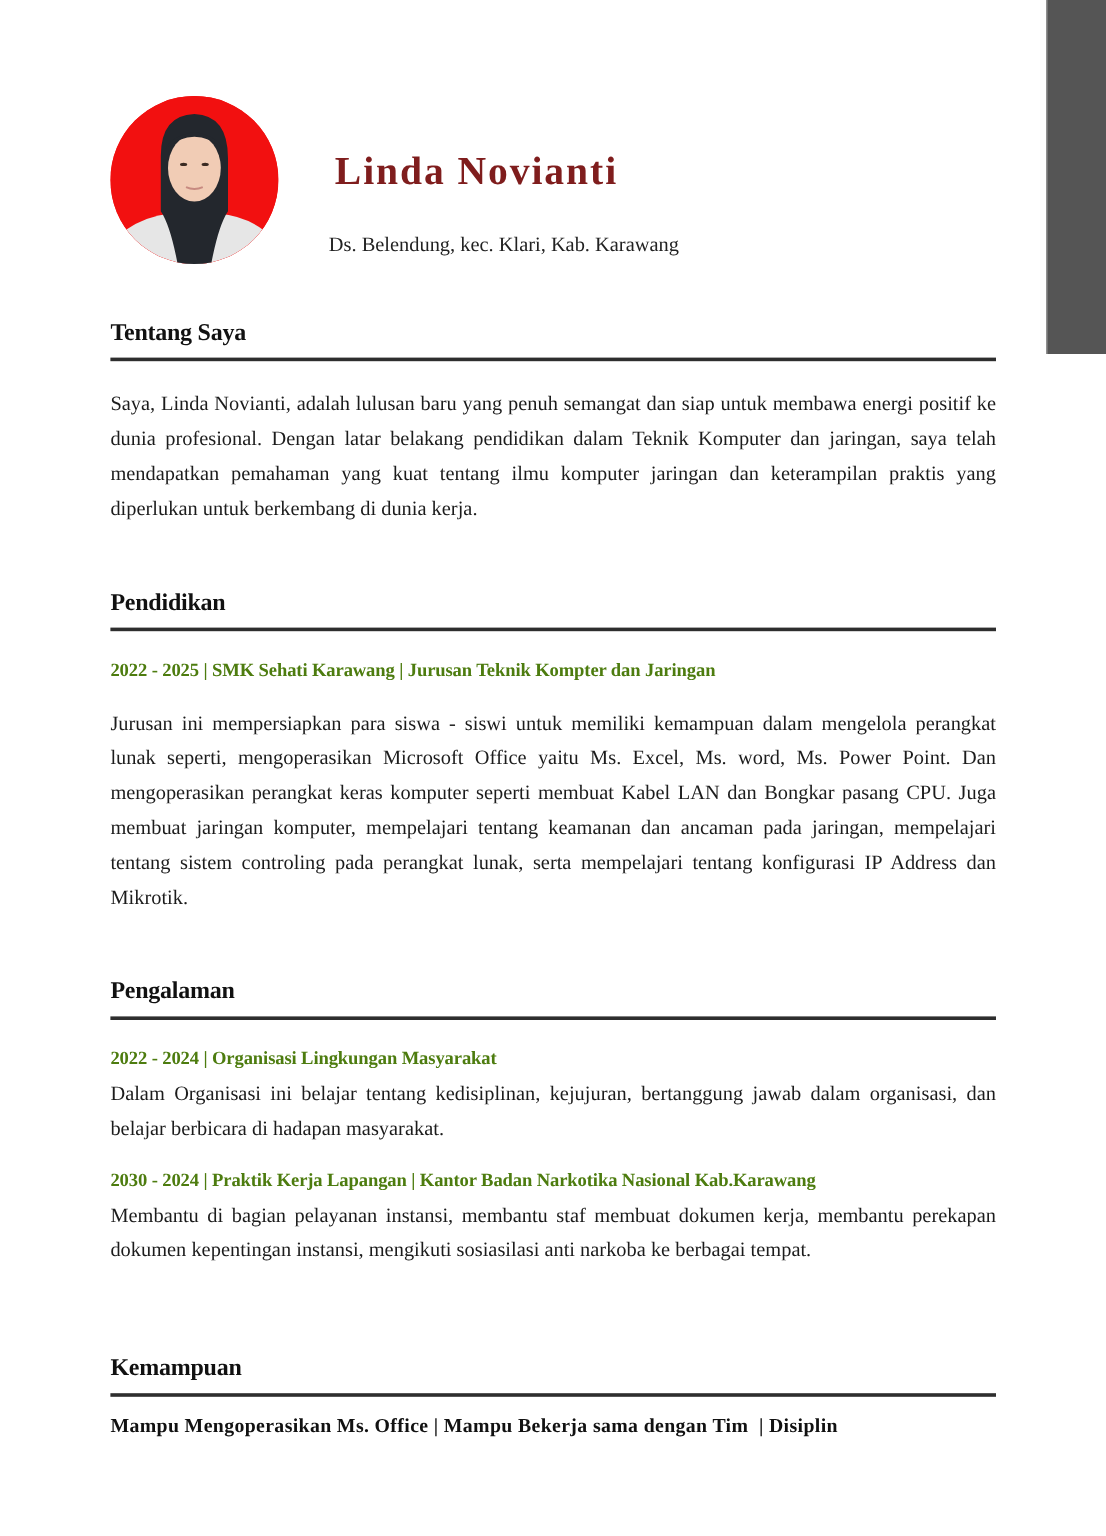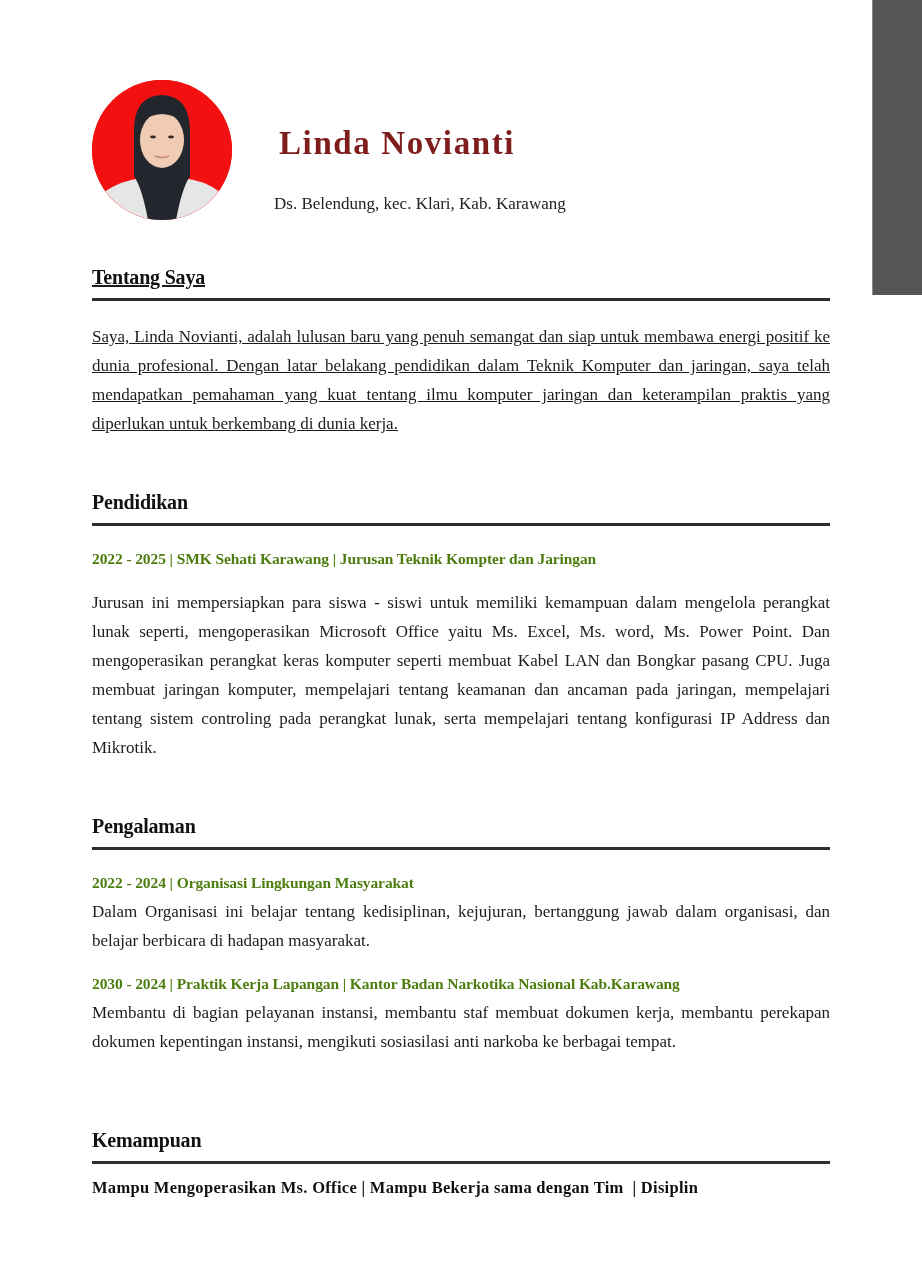--- a/index.html
+++ b/index.html
@@ -142,21 +142,21 @@
 
         <path d="M63 76 Q70 79 77 76" stroke="#c78a80" stroke-width="1.6" fill="none"></path>
 
         <path d="M46 44 Q70 24 94 44 Q90 34 70 30 Q50 34 46 44 Z" fill="#23272d"></path>
       </svg>
     </div>
     <h1 class="name">Linda Novianti</h1>
     <div class="contact-line l2">Ds. Belendung, kec. Klari, Kab. Karawang</div>
   </div>
 
-  <div class="section" style="top:264px;text-decoration:underline;">
+  <div class="section" style="top:264px;">
     <h2 class="section-title">Tentang Saya</h2>
     <div class="rule"></div>
     <p class="body-text" style="margin-top:21px;">Saya, Linda Novianti, adalah lulusan baru yang penuh semangat dan siap untuk membawa energi positif ke dunia profesional. Dengan latar belakang pendidikan dalam Teknik Komputer dan jaringan, saya telah mendapatkan pemahaman yang kuat tentang ilmu komputer jaringan dan keterampilan praktis yang diperlukan untuk berkembang di dunia kerja.</p>
   </div>
 
   <div class="section" style="top:489px;">
     <h2 class="section-title">Pendidikan</h2>
     <div class="rule"></div>
     <div>
       <p class="entry-head" style="margin-top:22px;">2022 - 2025  | SMK Sehati Karawang | Jurusan Teknik Kompter dan Jaringan</p>

